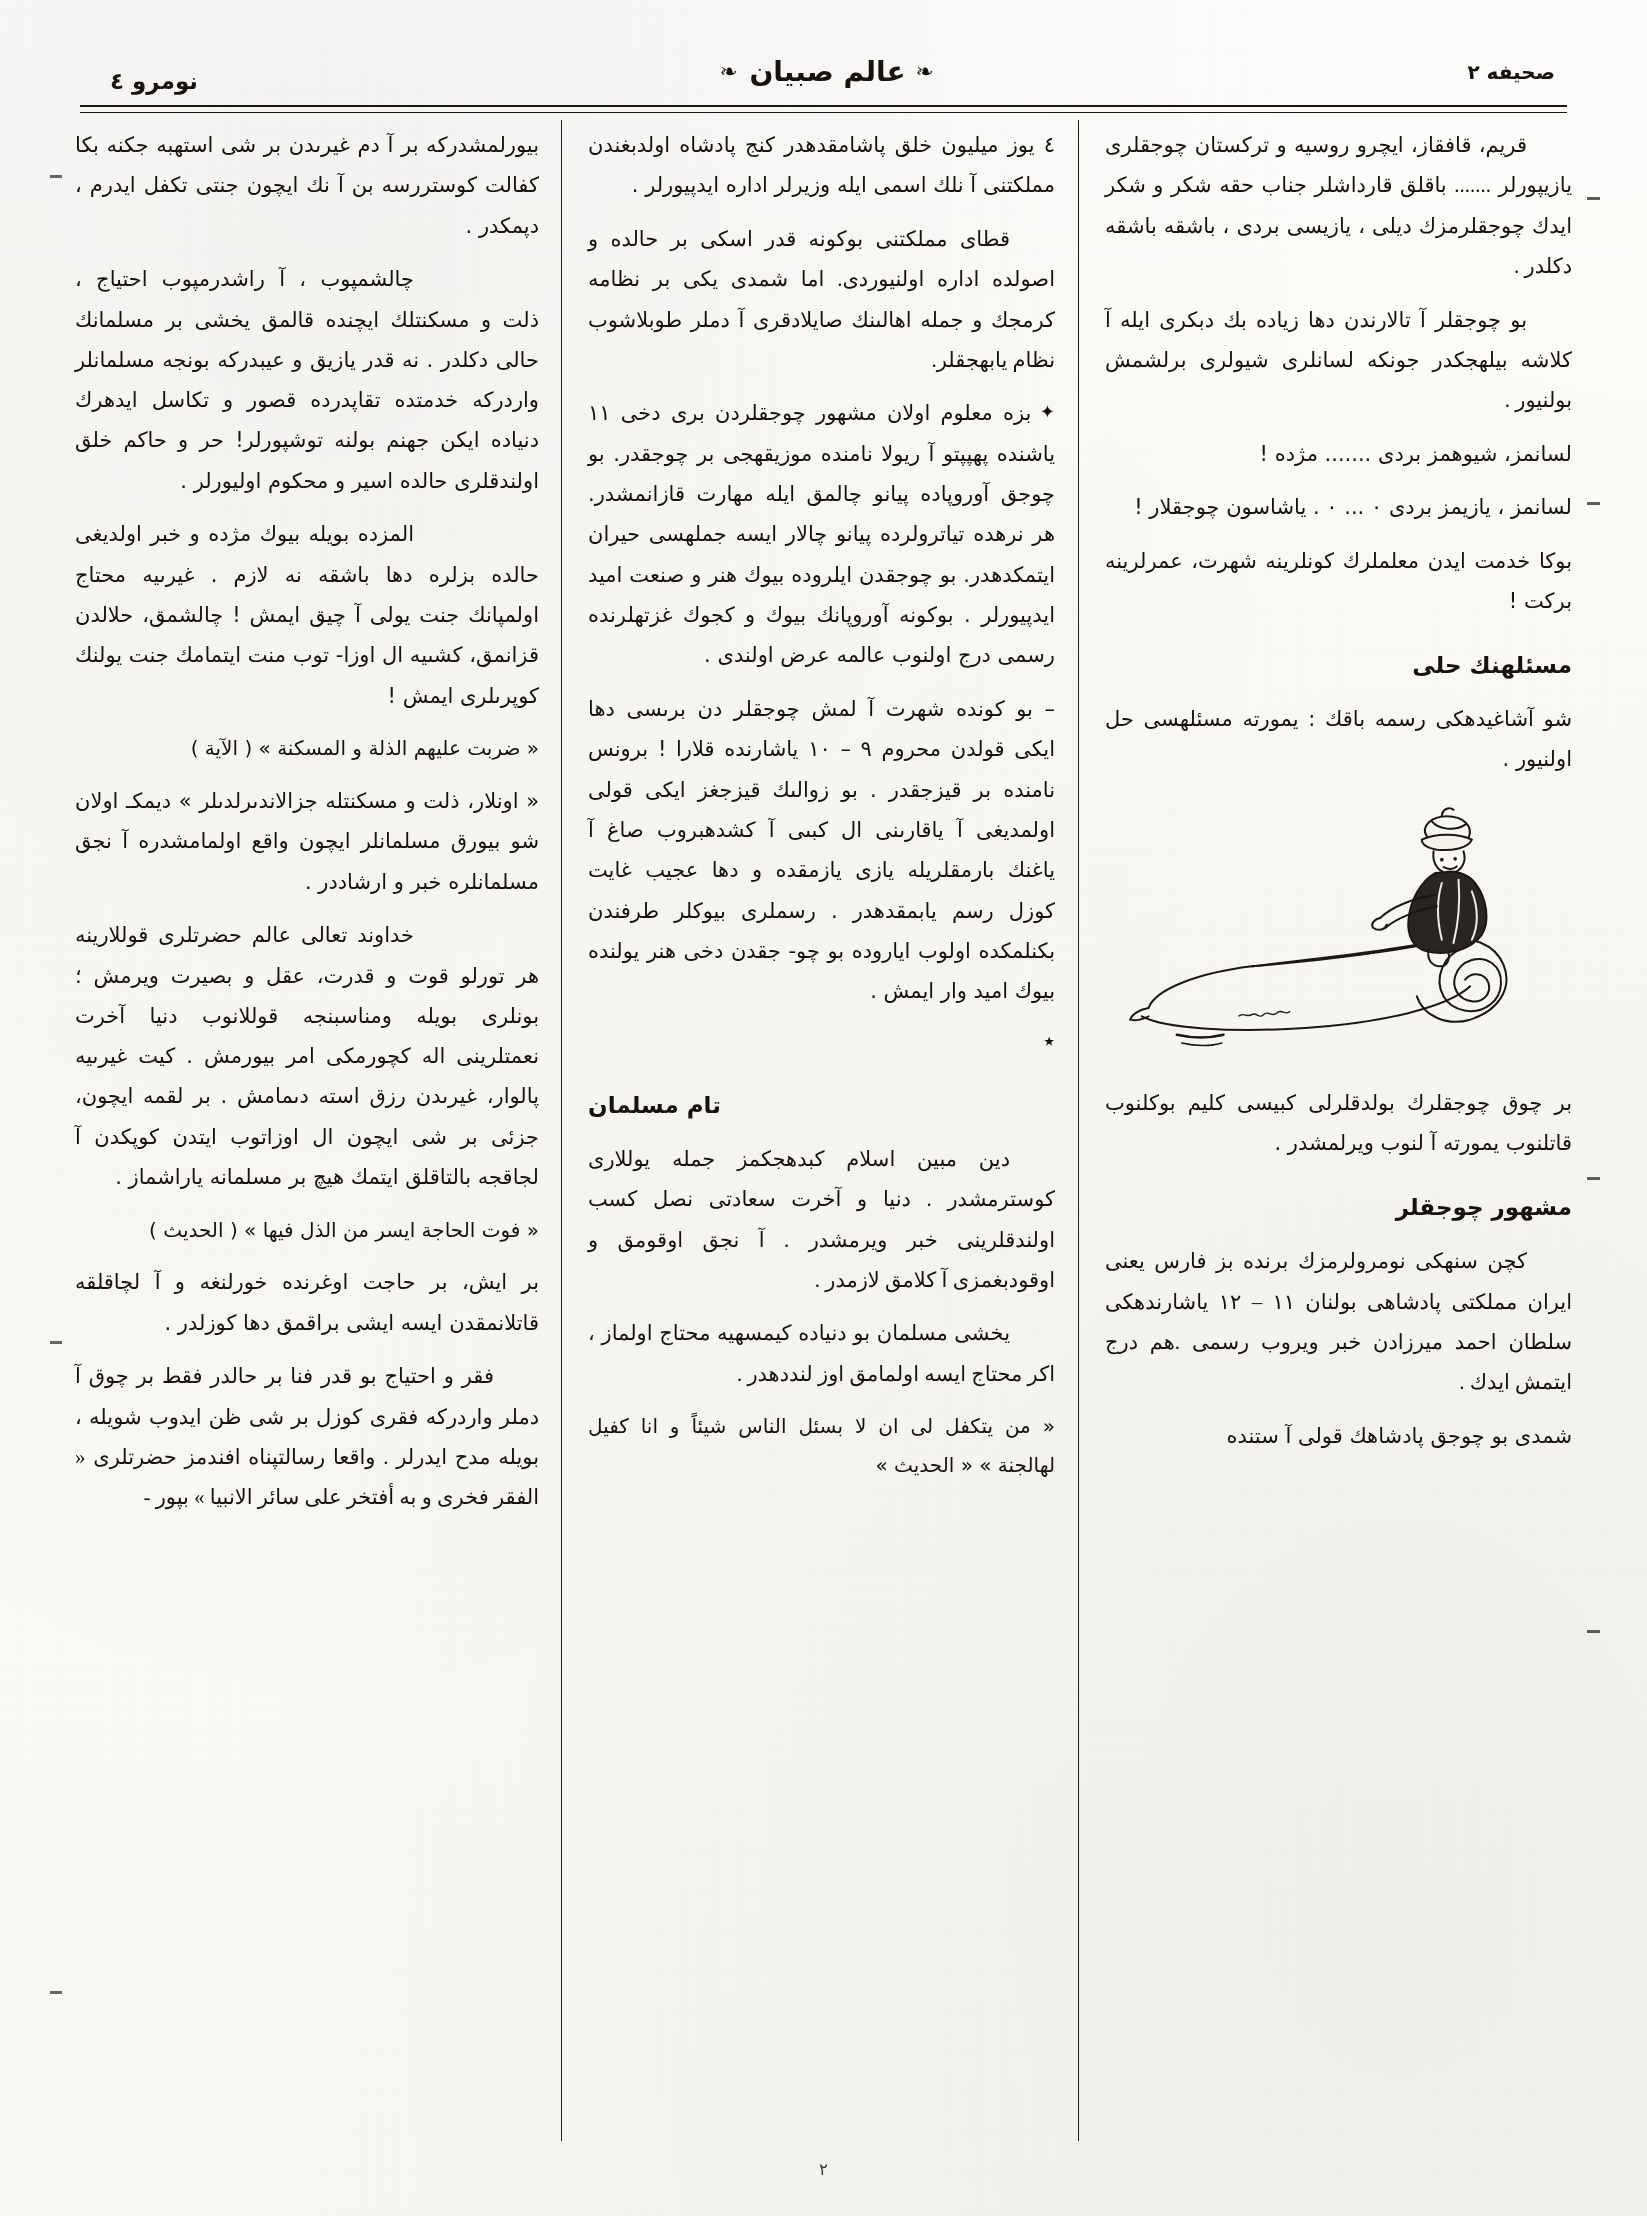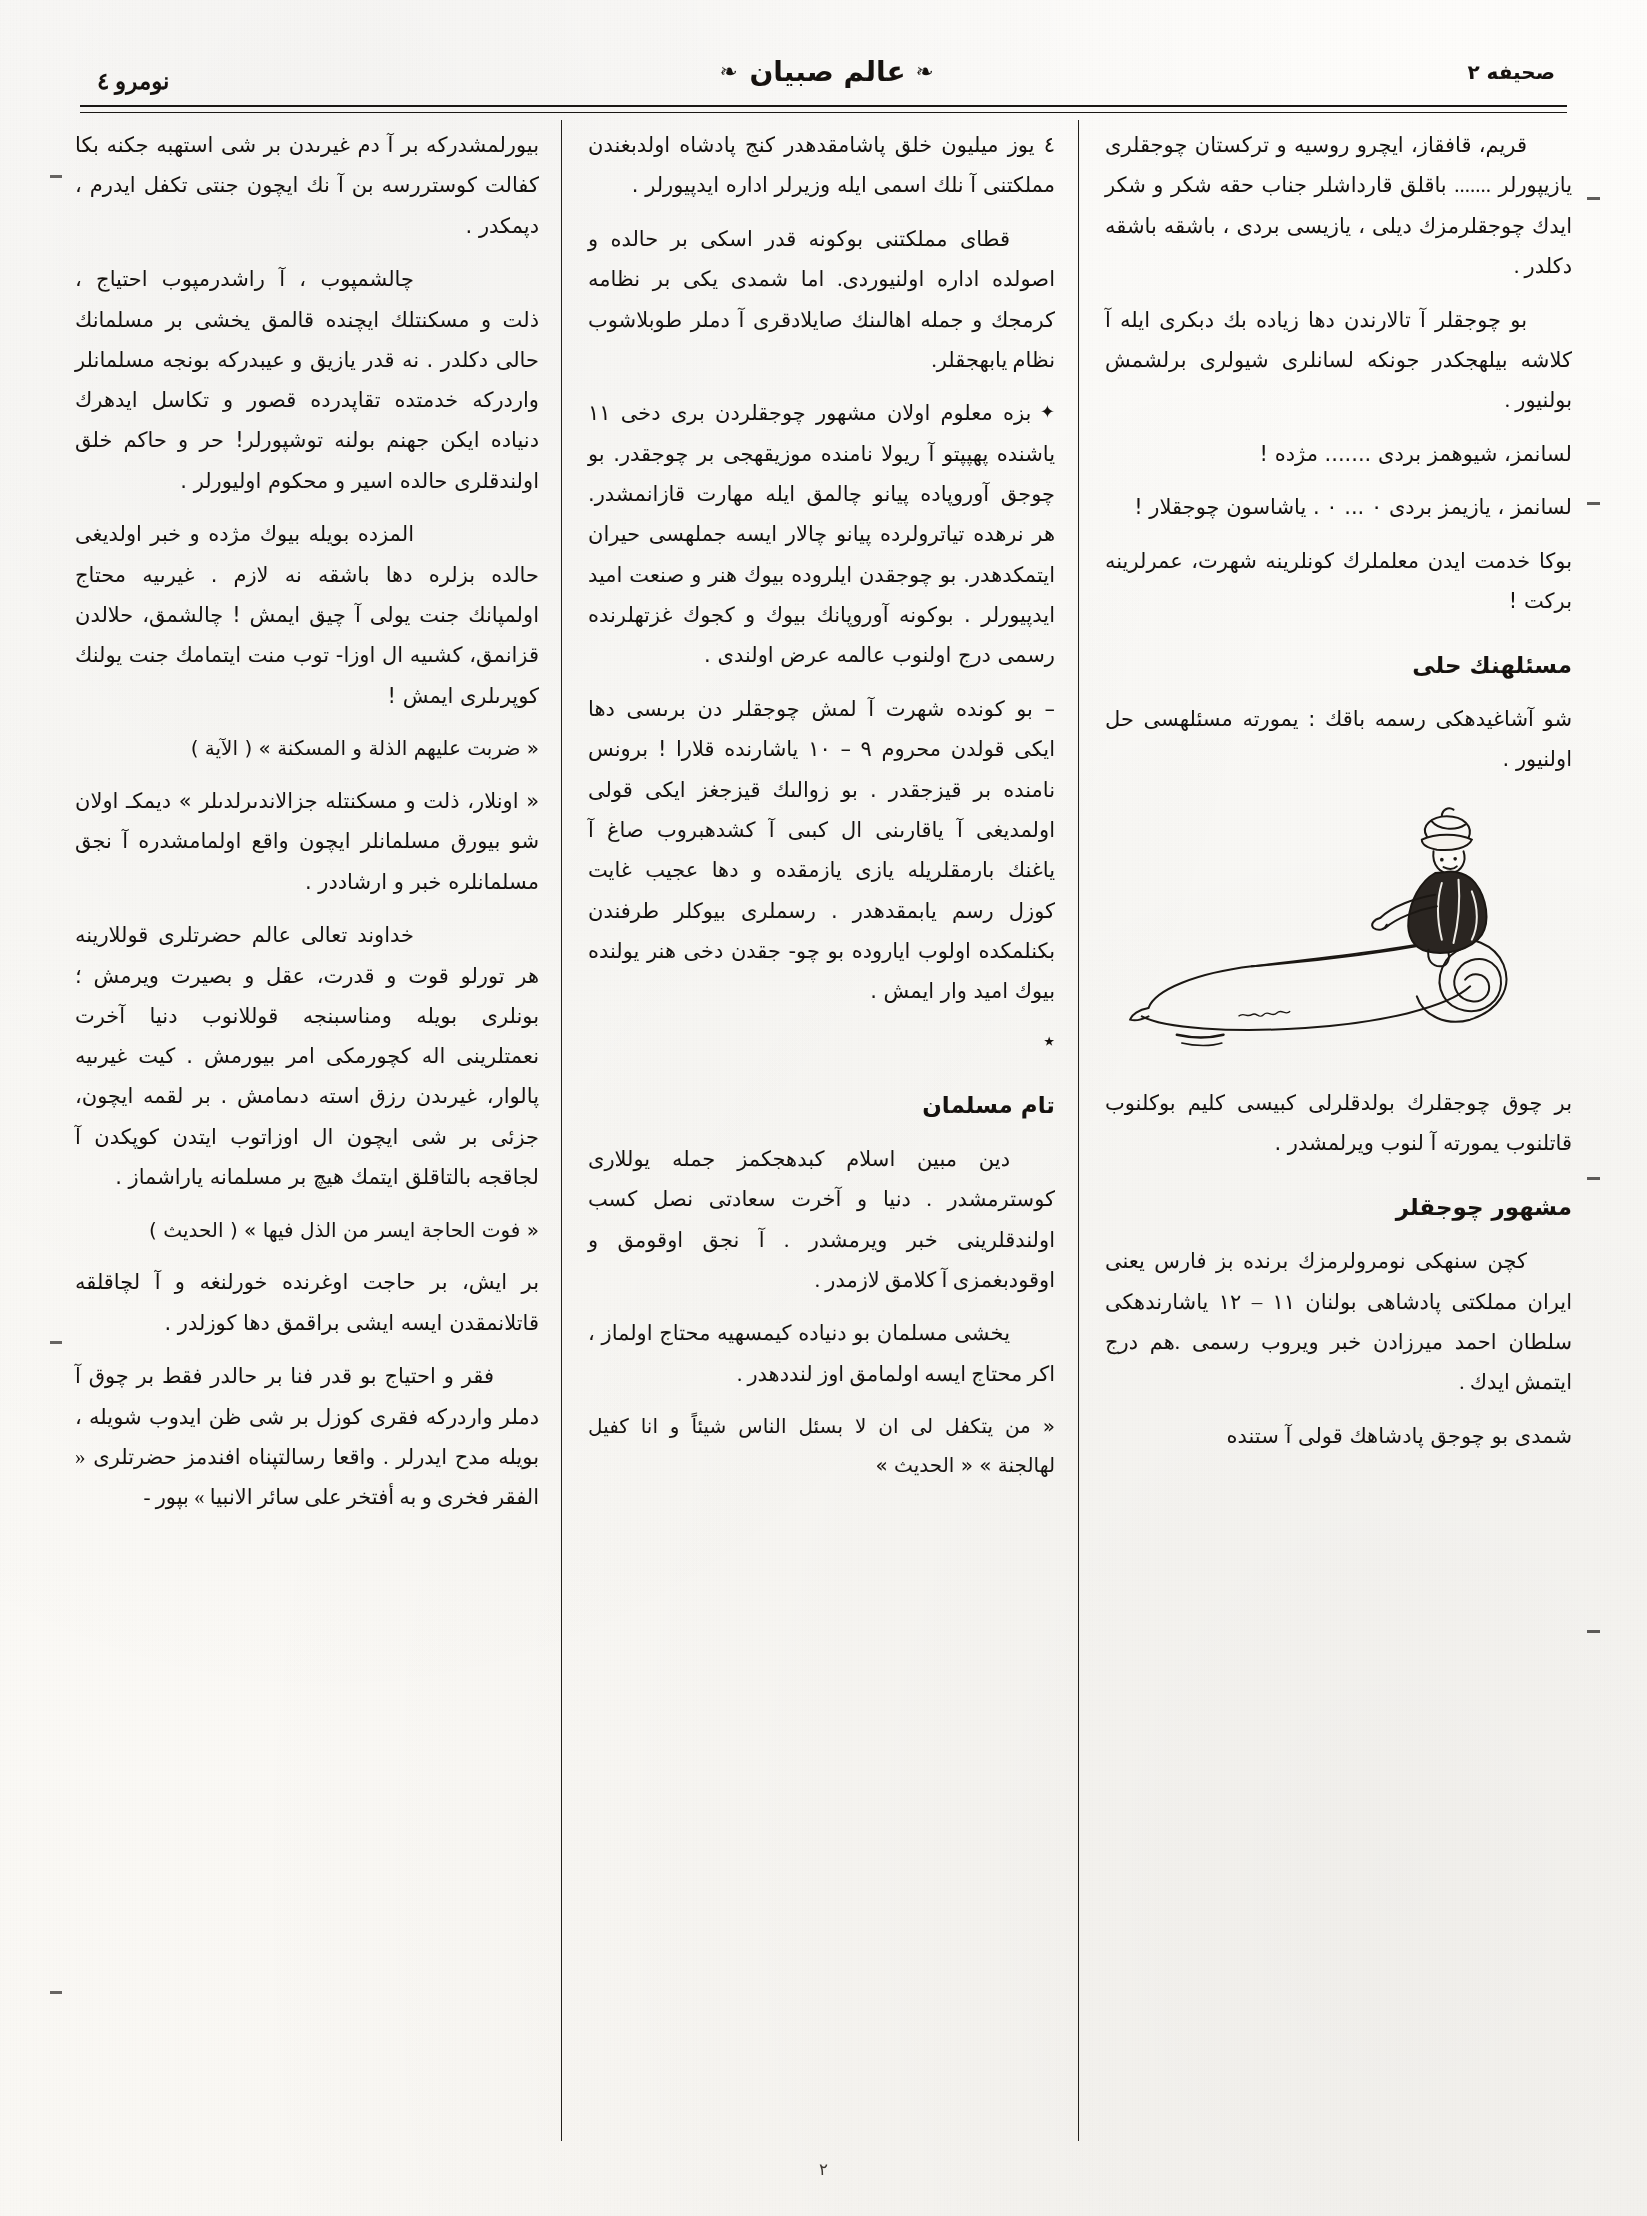--- a/index.html
+++ b/index.html
@@ -36,22 +36,22 @@
     height:0;border-top:2.5px solid #1a1714;
   }
   .mast-rule.r1{top:65px;}
   .mast-rule.r2{top:72px;border-top-width:0.8px;}
   .mast-page-left{
     position:absolute;right:92px;top:20px;
     font-size:20px;font-weight:700;letter-spacing:0.8px;
     white-space:nowrap;
   }
   .mast-page-right{
-    position:absolute;left:97px;top:28px;
-    font-size:23px;font-weight:700;white-space:nowrap;font-family:Liberation Serif, serif;
+    position:absolute;left:110px;top:28px;
+    font-size:23px;font-weight:700;white-space:nowrap;
   }
   .mast-title{
     position:absolute;left:0;right:0;top:15px;
     text-align:center;
     font-size:28px;font-weight:700;letter-spacing:1.7px;margin-left:8px;
   }
   .mast-orn{
     display:inline-block;transform:translateY(-2.5px);
     font-size:21.7px;margin:0 10px;
   }
@@ -74,21 +74,21 @@
     border-left:1.7px solid #23201c;
   }
   .divider.d1{right:493px;}
   .divider.d2{right:1010px;}
 
   p{margin:0 0 13.3px 0;}
   .ind{text-indent:45px;font-family:Liberation Serif, serif;}
   .lead{ }
   .lead .strut{display:inline-block;width:125px;}
   .heading{
-    font-size:23px;font-weight:700;text-align:right;
+    font-size:23px;font-weight:700;text-align:left;
     margin:21.7px 0 11.7px 0;letter-spacing:0.8px;
   }
   .heading.h-right{text-align:right;}
   .quote{font-size:20px;}
   .bullet{
     display:inline-block;margin-left:8.3px;transform:translateY(-1.7px);
     font-size:18.3px;
   }
   .dot-end{display:block;text-align:right;font-size:21.7px;margin-top:-5px;}
 

